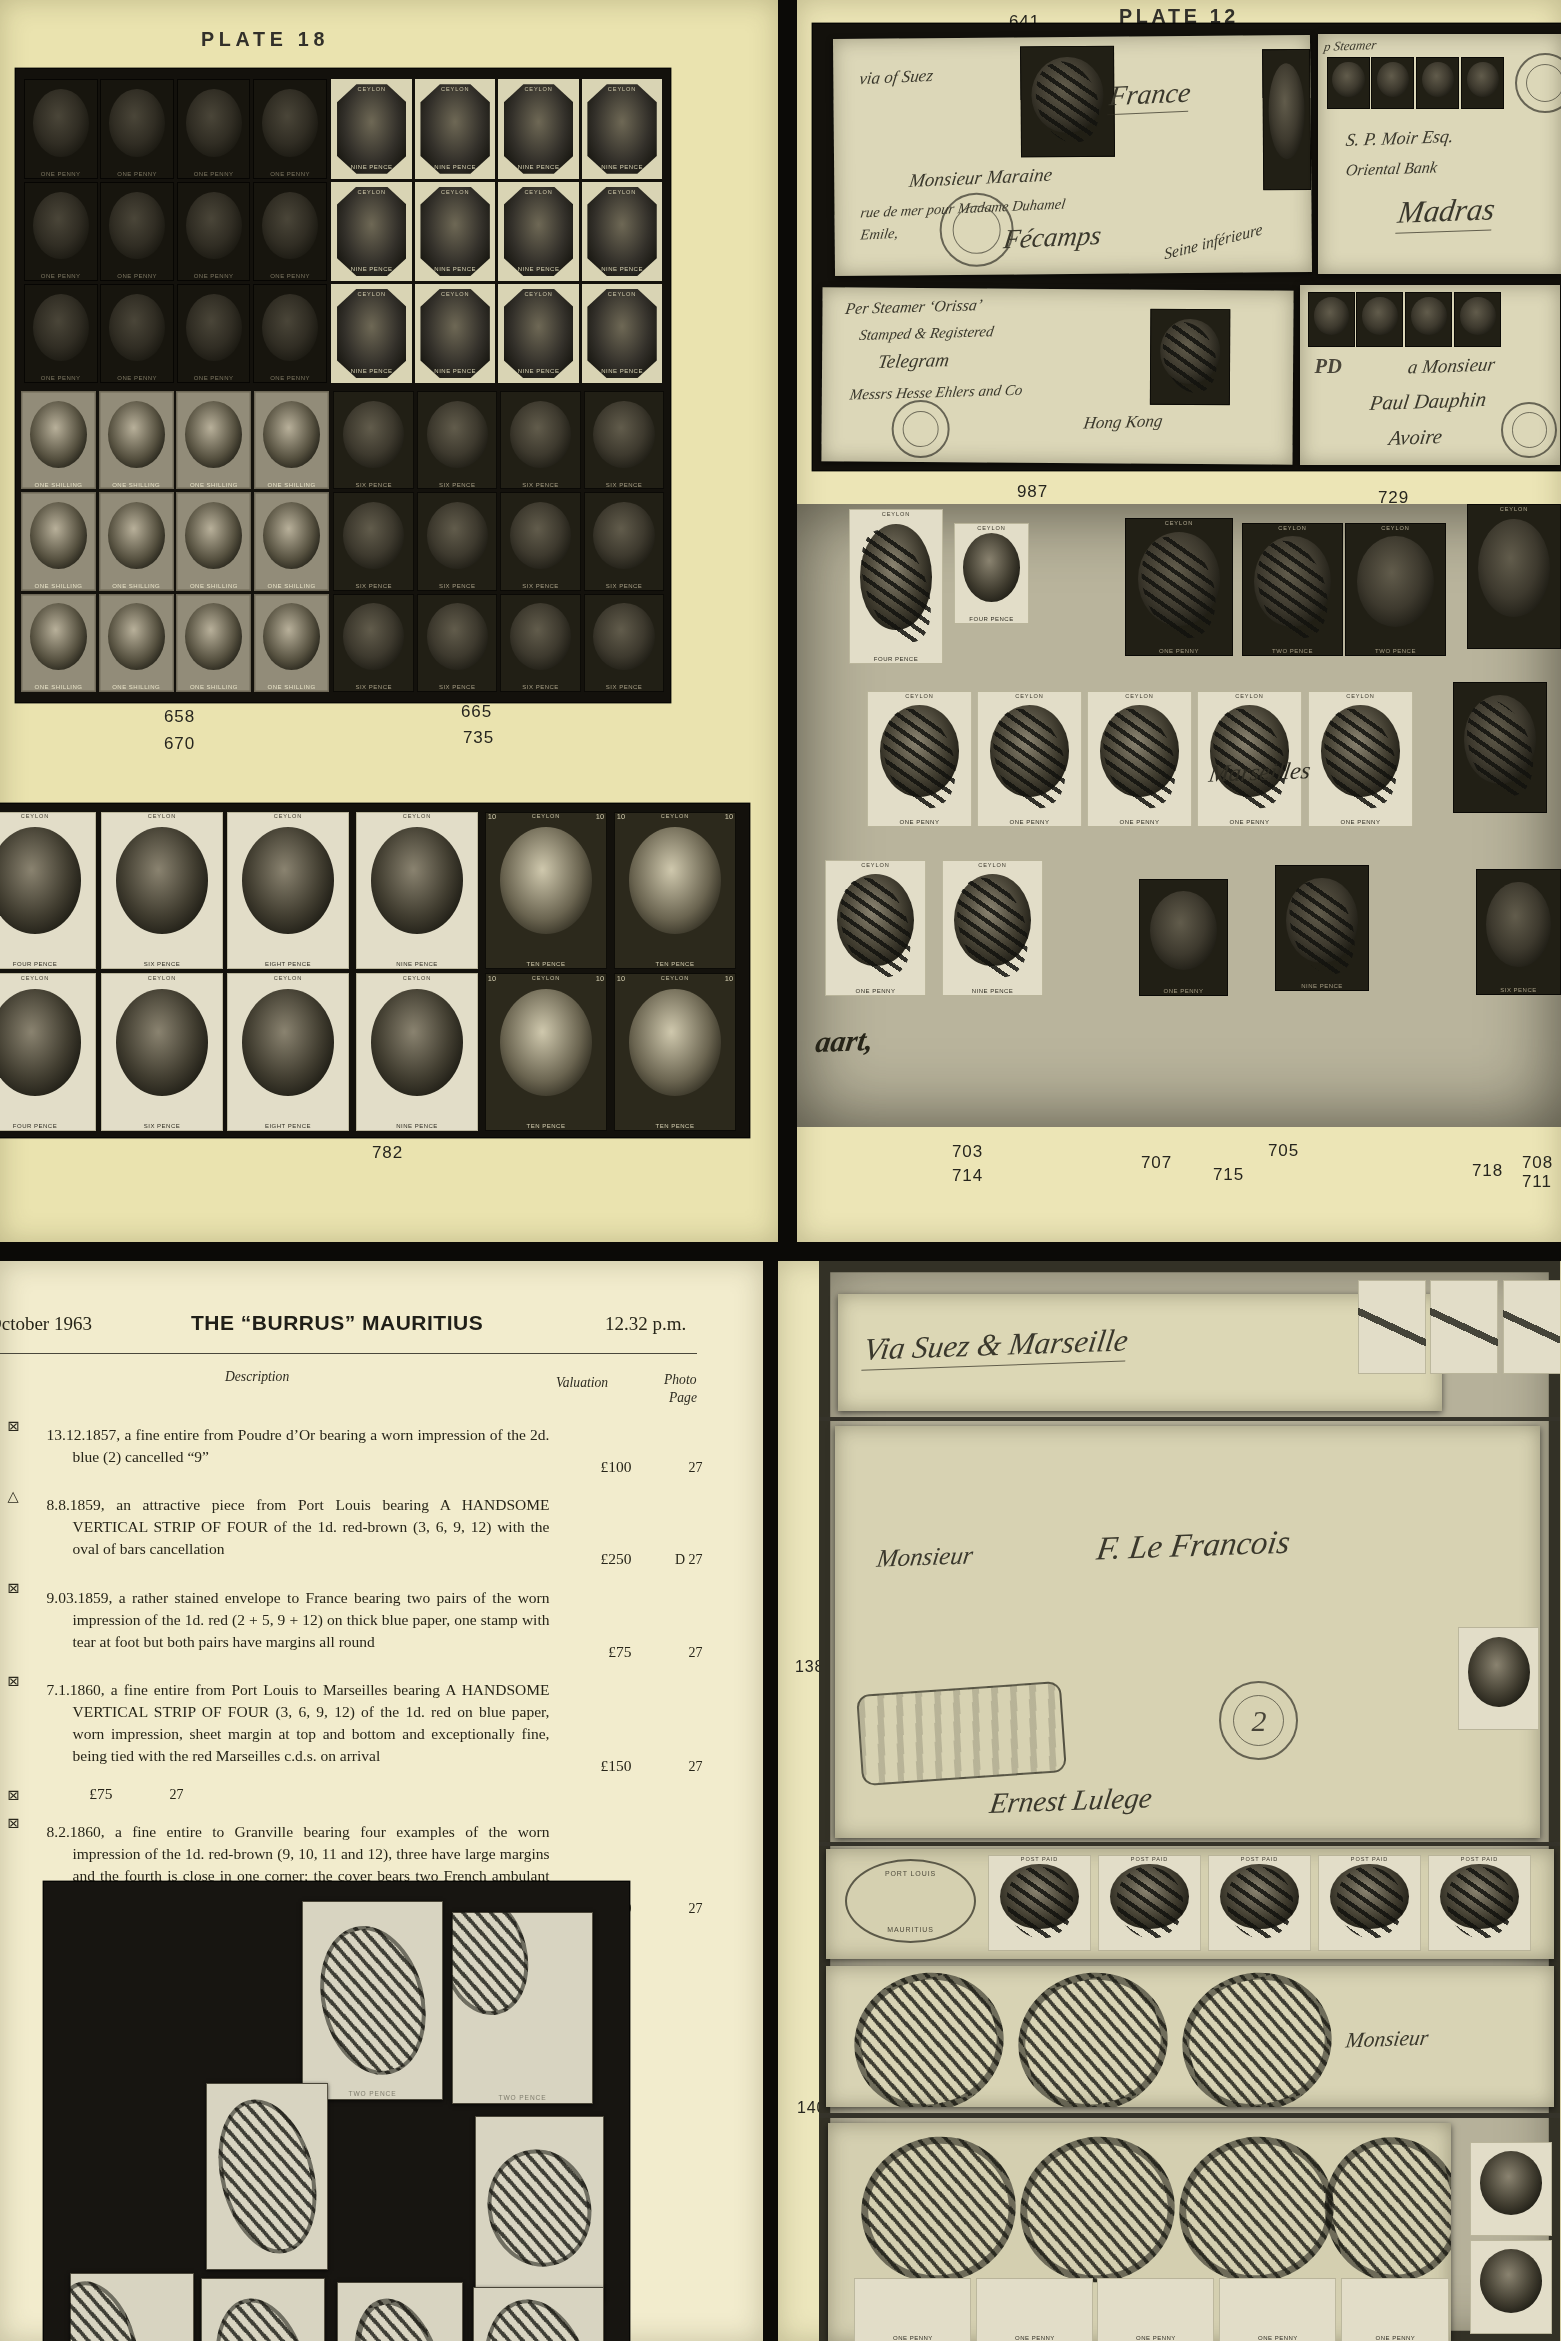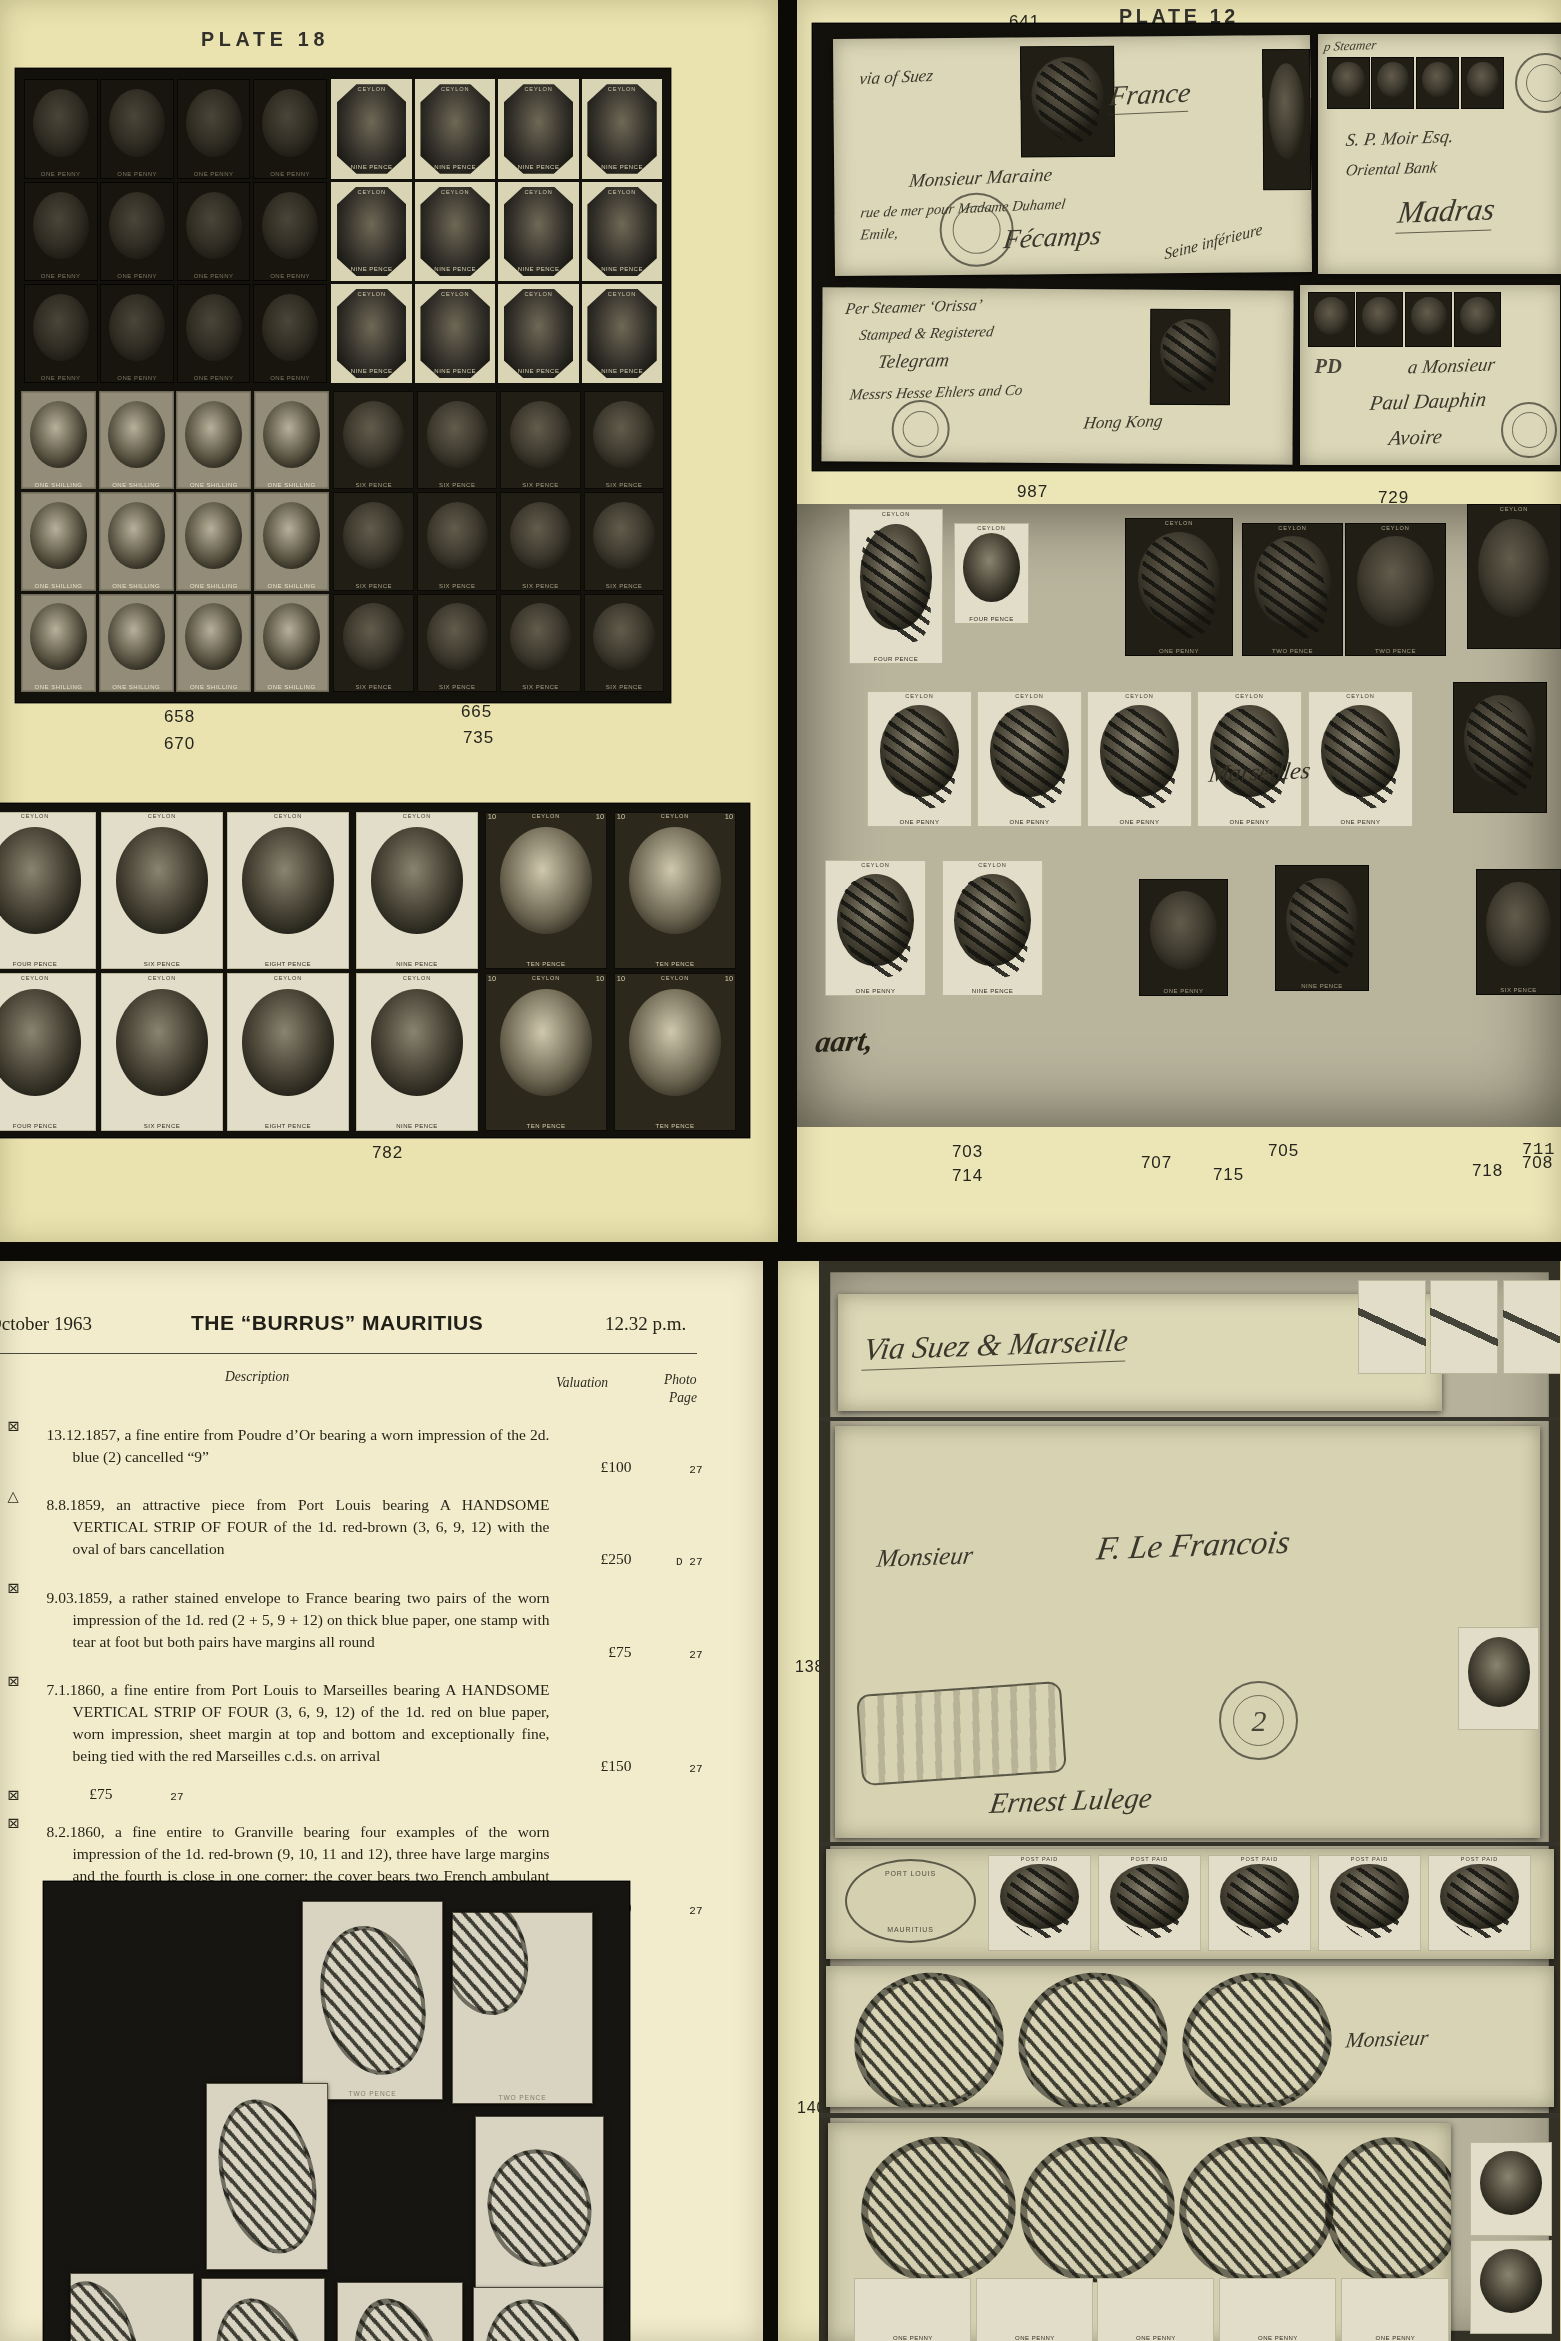--- a/index.html
+++ b/index.html
@@ -60,21 +60,21 @@
   .cat-date{position:absolute;font-size:19px;}
   .cat-title{position:absolute;font-family:"Liberation Sans",sans-serif;font-weight:700;font-size:21px;letter-spacing:0.5px;color:#201f18;white-space:nowrap;}
   .cat-time{position:absolute;font-size:19px;white-space:nowrap;}
   .colhead{position:absolute;font-style:italic;font-size:13.6px;color:#2c2a20;}
   #lots{position:absolute;display:flex;flex-direction:column;}
   .lot{display:flex;margin-bottom:10.3px;}
   .sym{width:31px;font:14.5px "DejaVu Sans",sans-serif;color:#2b291e;padding-top:1.9px;}
   .desc{width:519px;font-size:15.5px;line-height:1.42;text-align:justify;}
   .desc p{margin:8px;padding-left:26px;text-indent:-26px;}
   .val{width:74px;text-align:right;font-size:15.5px;align-self:flex-end;}
-  .pgc{width:71px;text-align:right;font-size:11px;align-self:flex-end;white-space:nowrap;font-family:Liberation Mono, monospace;}
+  .pgc{width:71px;text-align:right;font-size:14px;align-self:flex-end;white-space:nowrap;}
   .mst{position:absolute;background:#d8d4c1;box-shadow:inset 0 0 0 0.9px #494538, 0 1.4px 3.7px rgba(0,0,0,.7);overflow:hidden;}
   .mcap{position:absolute;bottom:2.8px;left:0;right:0;text-align:center;font:6.6px "Liberation Sans",sans-serif;
       letter-spacing:0.9px;color:rgba(62,60,48,.6);z-index:2;}
   .gplate{position:absolute;background:#b6b19a;overflow:hidden;
       box-shadow:inset 0 0 0 11.2px #333126, inset 0 0 56px rgba(30,28,18,.5);}
 </style>
 </head>
 <body>
 
 <div id="canvas">
@@ -576,21 +576,21 @@
         </div>
 
       <span class="hw" style="left:19px;top:520px;font-size:30px;font-weight:700;color:#262418;">aart,</span>
     </div>
 
     <span class="num" style="left:155px;top:1142px;">703</span>
     <span class="num" style="left:155px;top:1166px;">714</span>
     <span class="num" style="left:344px;top:1153px;">707</span>
     <span class="num" style="left:416px;top:1165px;">715</span>
     <span class="num" style="left:471px;top:1141px;">705</span>
-    <span class="num" style="left:725px;top:1140px;font-family:Liberation Mono, monospace;">711</span>
+    <span class="num" style="left:725px;top:1172px;">711</span>
     <span class="num" style="left:725px;top:1153px;">708</span>
     <span class="num" style="left:675px;top:1161px;">718</span>
   </section>
 
   <section class="page" style="left:0;top:1261px;width:763px;height:1081px;background:#f2eccd;">
     <span class="cat-date serif" style="left:-12px;top:52px;">October 1963</span>
     <span class="cat-title" style="left:191px;top:50px;">THE “BURRUS” MAURITIUS</span>
     <span class="cat-time serif" style="left:605px;top:52px;">12.32 p.m.</span>
     <div class="hline" style="left:0;top:92px;width:697px;height:1.4px;background:#4a483c;"></div>
 

